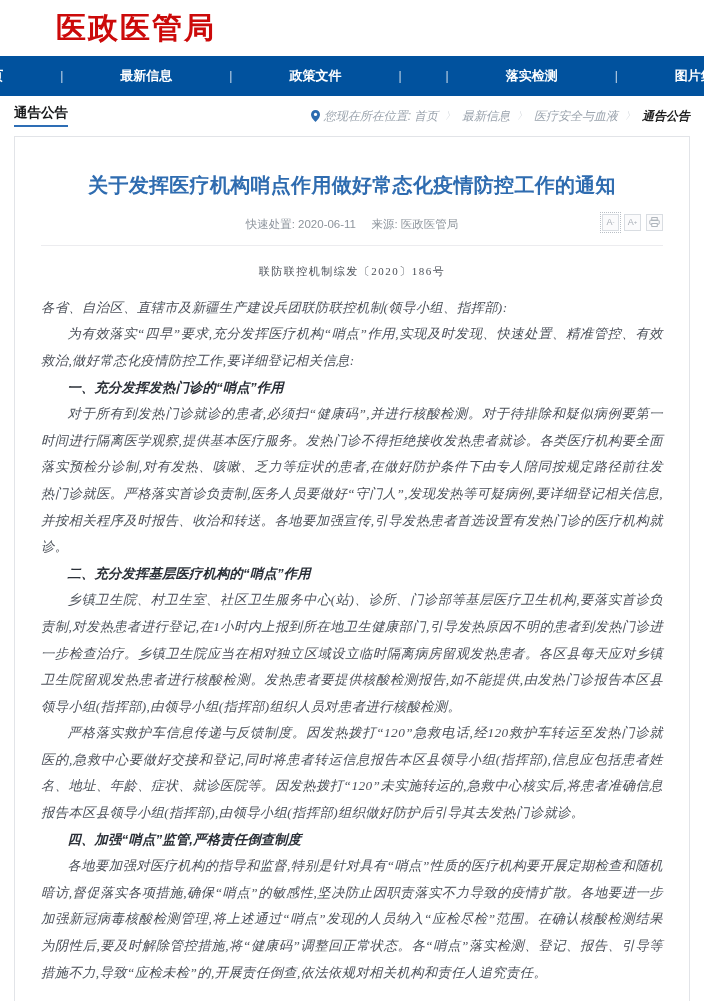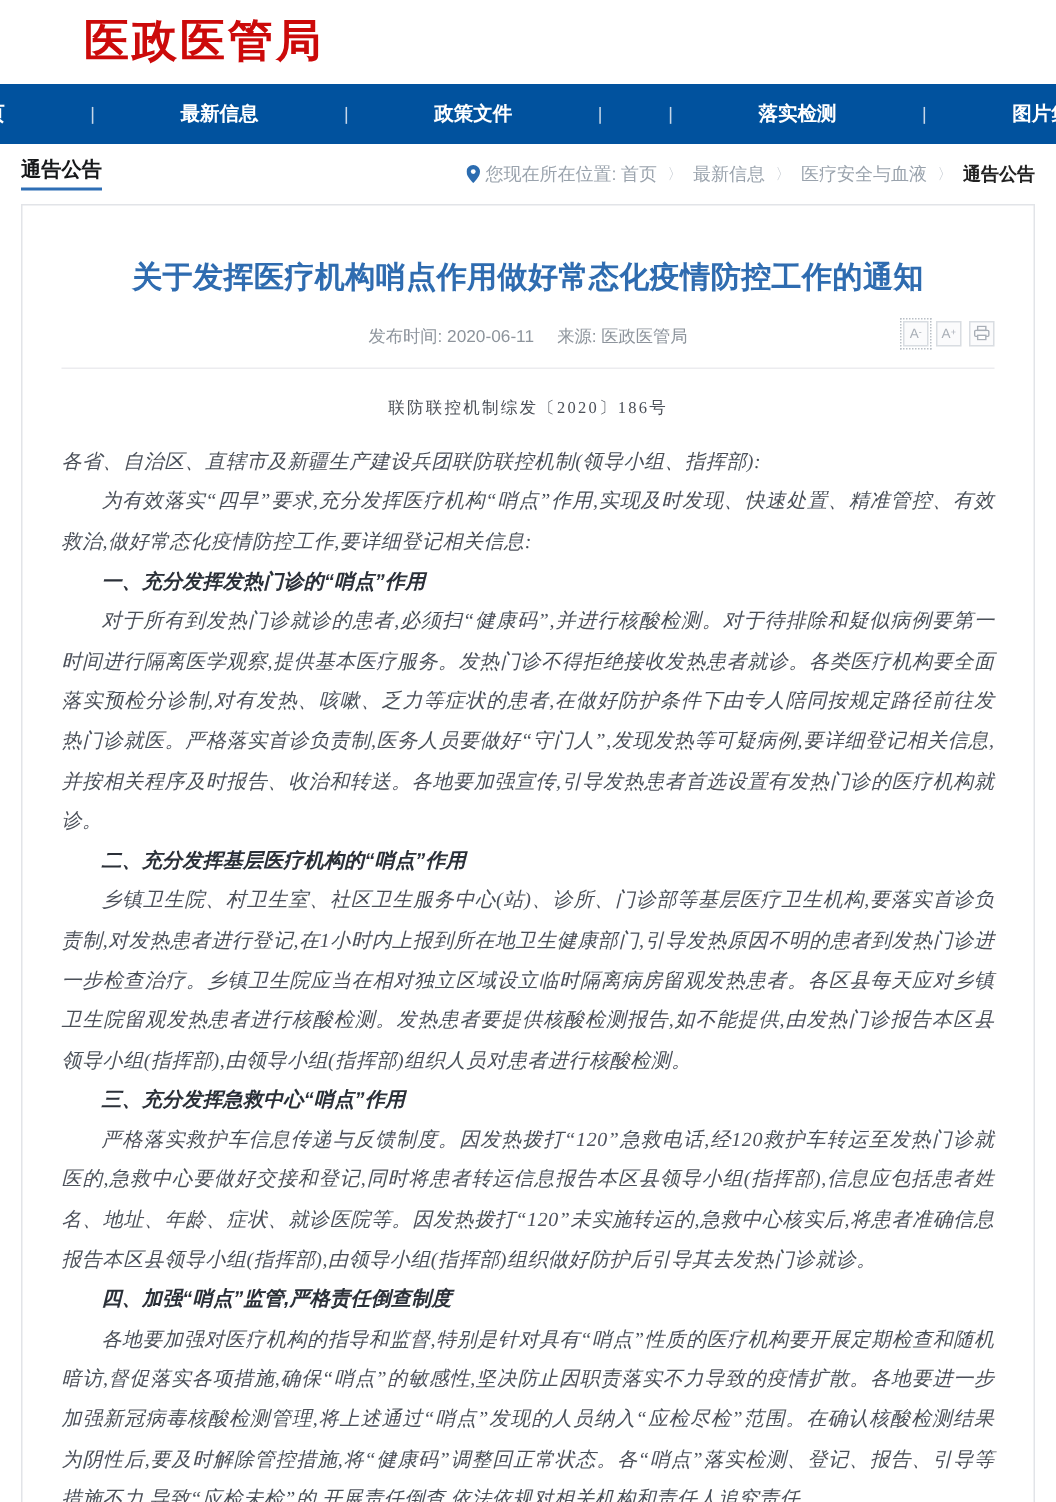--- a/index.html
+++ b/index.html
@@ -80,20 +80,21 @@
     line-height: 1.2;
     white-space: nowrap;
   }
   .crumb {
     margin-left: auto;
     display: flex;
     align-items: center;
     font-size: 12px;
     color: #9aa3ad;
     white-space: nowrap;
+    font-style: italic;
   }
   .pin-icon {
     width: 9px;
     height: 12px;
     margin-right: 4px;
     display: inline-block;
     flex: 0 0 auto;
   }
   .crumb-label { color: #9aa3ad; margin-right: 3px; }
   .crumb-link { color: #9aa3ad; text-decoration: none; cursor: pointer; }
@@ -245,21 +246,21 @@
   </div>
 </div>
 
 <div class="article-panel">
   <div class="article-inner">
 
     <h1 class="article-title">关于发挥医疗机构哨点作用做好常态化疫情防控工作的通知</h1>
 
     <div class="meta-row">
       <div class="meta-text">
-        <span>发布时间:</span>
+        <span>快速处置:</span>
         <span>2020-06-11</span>
         <span class="meta-sep"></span>
         <span>来源:</span>
         <span>医政医管局</span>
       </div>
       <div class="meta-tools">
         <div class="tool-btn focused">
           <span>A</span>
             <sup>-</sup>
         </div>
@@ -281,20 +282,19 @@
 
     <div class="doc-number">联防联控机制综发〔2020〕186号</div>
 
     <div class="article-body">
       <p class="no-indent">各省、自治区、直辖市及新疆生产建设兵团联防联控机制(领导小组、指挥部):</p>
       <p>为有效落实“四早”要求,充分发挥医疗机构“哨点”作用,实现及时发现、快速处置、精准管控、有效救治,做好常态化疫情防控工作,要详细登记相关信息:</p>
       <p class="section-head">一、充分发挥发热门诊的“哨点”作用</p>
       <p>对于所有到发热门诊就诊的患者,必须扫“健康码”,并进行核酸检测。对于待排除和疑似病例要第一时间进行隔离医学观察,提供基本医疗服务。发热门诊不得拒绝接收发热患者就诊。各类医疗机构要全面落实预检分诊制,对有发热、咳嗽、乏力等症状的患者,在做好防护条件下由专人陪同按规定路径前往发热门诊就医。严格落实首诊负责制,医务人员要做好“守门人”,发现发热等可疑病例,要详细登记相关信息,并按相关程序及时报告、收治和转送。各地要加强宣传,引导发热患者首选设置有发热门诊的医疗机构就诊。</p>
       <p class="section-head">二、充分发挥基层医疗机构的“哨点”作用</p>
       <p>乡镇卫生院、村卫生室、社区卫生服务中心(站)、诊所、门诊部等基层医疗卫生机构,要落实首诊负责制,对发热患者进行登记,在1小时内上报到所在地卫生健康部门,引导发热原因不明的患者到发热门诊进一步检查治疗。乡镇卫生院应当在相对独立区域设立临时隔离病房留观发热患者。各区县每天应对乡镇卫生院留观发热患者进行核酸检测。发热患者要提供核酸检测报告,如不能提供,由发热门诊报告本区县领导小组(指挥部),由领导小组(指挥部)组织人员对患者进行核酸检测。</p>
-      <p class="section-head">三、充分发挥急救中心“哨点”作用</p>
       <p>严格落实救护车信息传递与反馈制度。因发热拨打“120”急救电话,经120救护车转运至发热门诊就医的,急救中心要做好交接和登记,同时将患者转运信息报告本区县领导小组(指挥部),信息应包括患者姓名、地址、年龄、症状、就诊医院等。因发热拨打“120”未实施转运的,急救中心核实后,将患者准确信息报告本区县领导小组(指挥部),由领导小组(指挥部)组织做好防护后引导其去发热门诊就诊。</p>
       <p class="section-head">四、加强“哨点”监管,严格责任倒查制度</p>
       <p>各地要加强对医疗机构的指导和监督,特别是针对具有“哨点”性质的医疗机构要开展定期检查和随机暗访,督促落实各项措施,确保“哨点”的敏感性,坚决防止因职责落实不力导致的疫情扩散。各地要进一步加强新冠病毒核酸检测管理,将上述通过“哨点”发现的人员纳入“应检尽检”范围。在确认核酸检测结果为阴性后,要及时解除管控措施,将“健康码”调整回正常状态。各“哨点”落实检测、登记、报告、引导等措施不力,导致“应检未检”的,开展责任倒查,依法依规对相关机构和责任人追究责任。</p>
     </div>
 
   </div>
 </div>
 
 </body></html>

